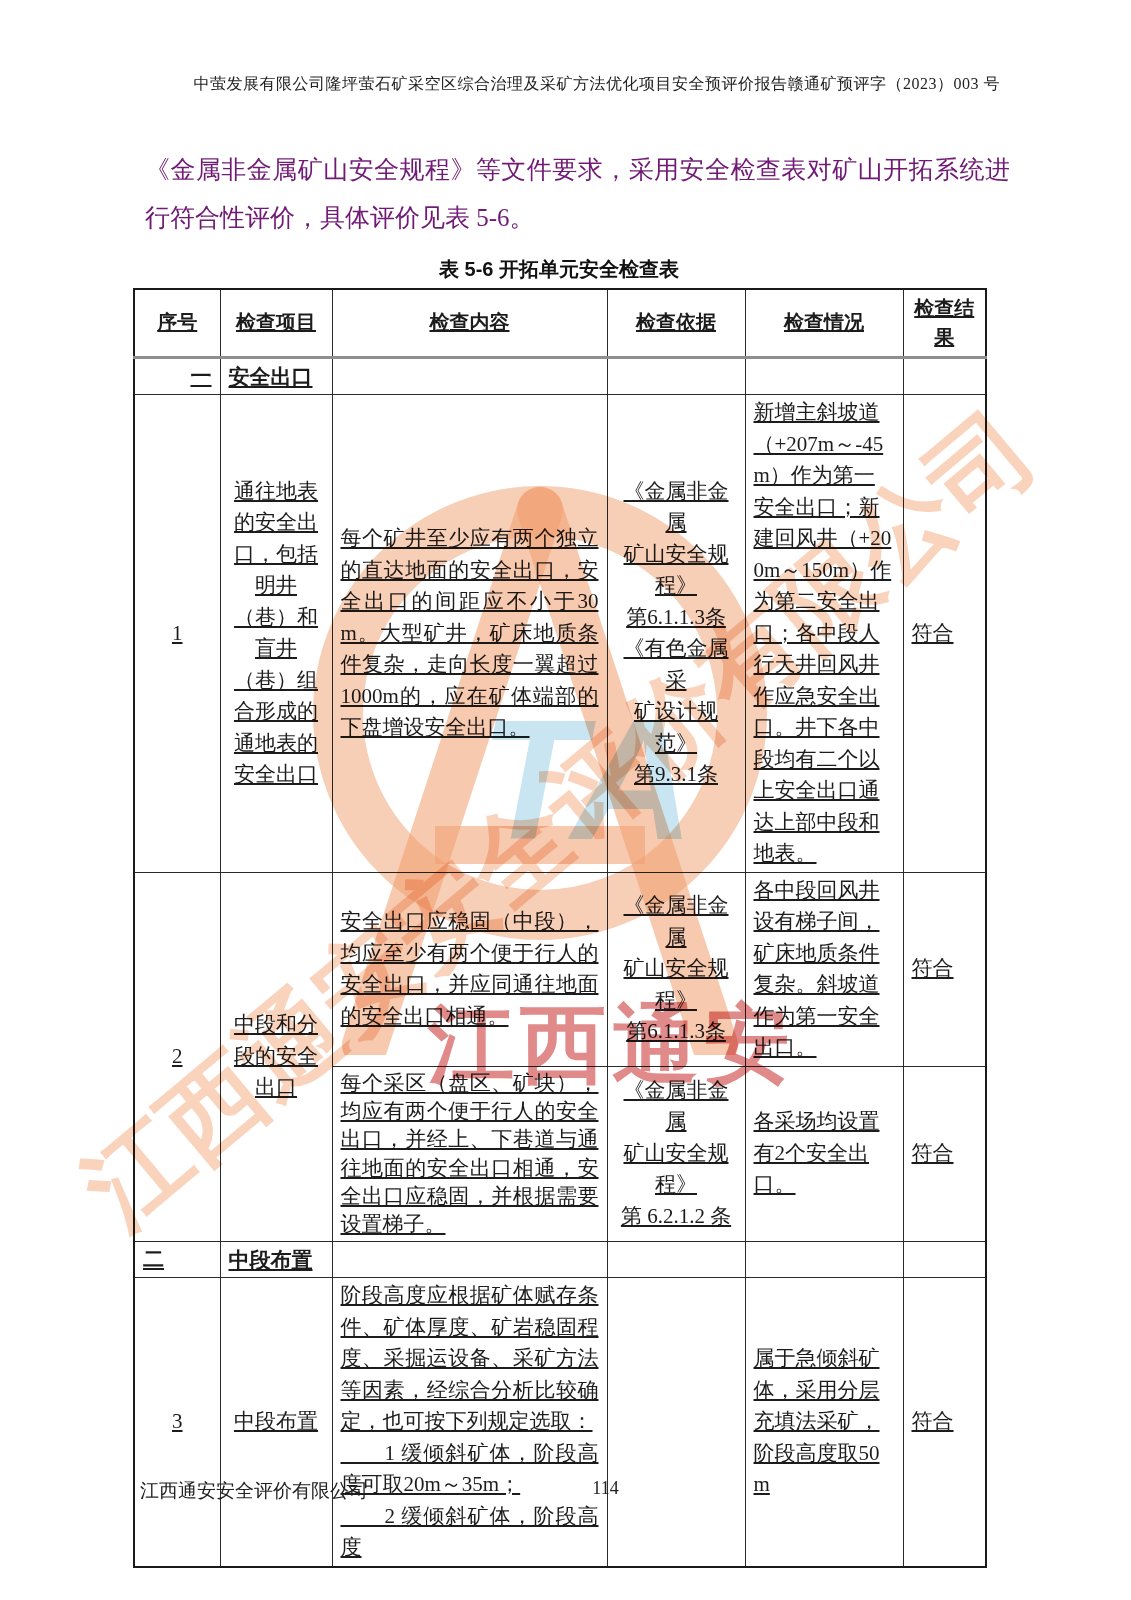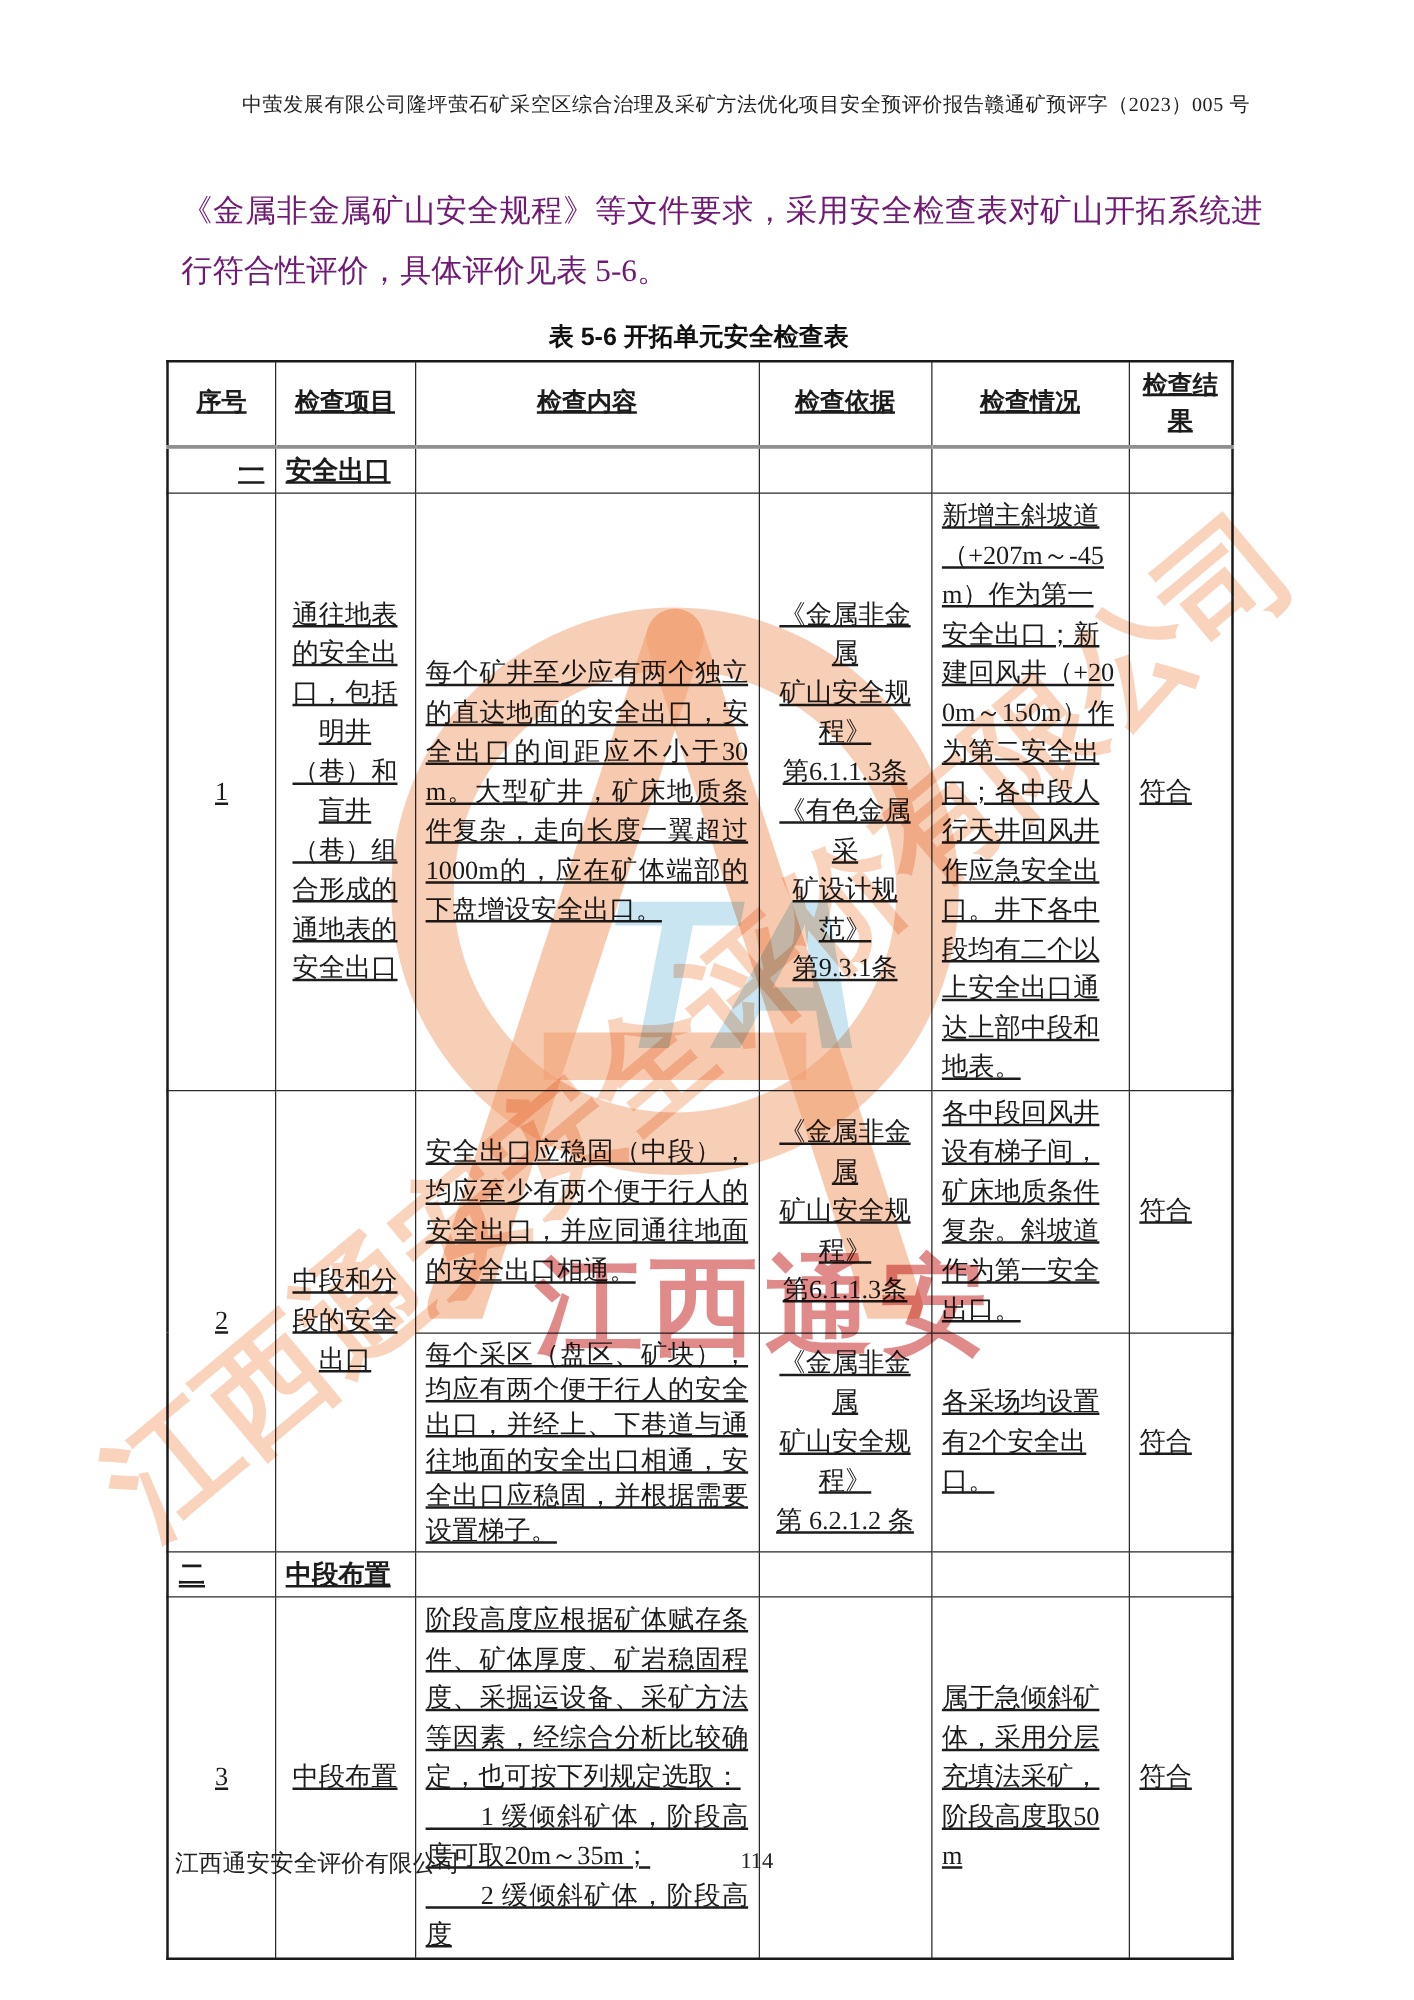--- a/index.html
+++ b/index.html
@@ -85,21 +85,21 @@
     letter-spacing:6px; color:rgba(198,42,42,0.55); white-space:nowrap;
   }
 </style>
 </head>
 <body>
 
 <div class="page">
 
   <div class="report-header">
     <span>中萤发展有限公司隆坪萤石矿采空区综合治理及采矿方法优化项目安全预评价报告</span>
-    <span>赣通矿预评字（2023）005 号</span>
+    <span>赣通矿预评字（2023）003 号</span>
   </div>
 
   <div class="intro">《金属非金属矿山安全规程》等文件要求，采用安全检查表对矿山开拓系统进行符合性评价，具体评价见表 5-6。</div>
 
   <div class="table-title">表 5-6 开拓单元安全检查表</div>
 
   <table class="check-table">
     <colgroup>
       <col style="width:86px">
         <col style="width:112px">

